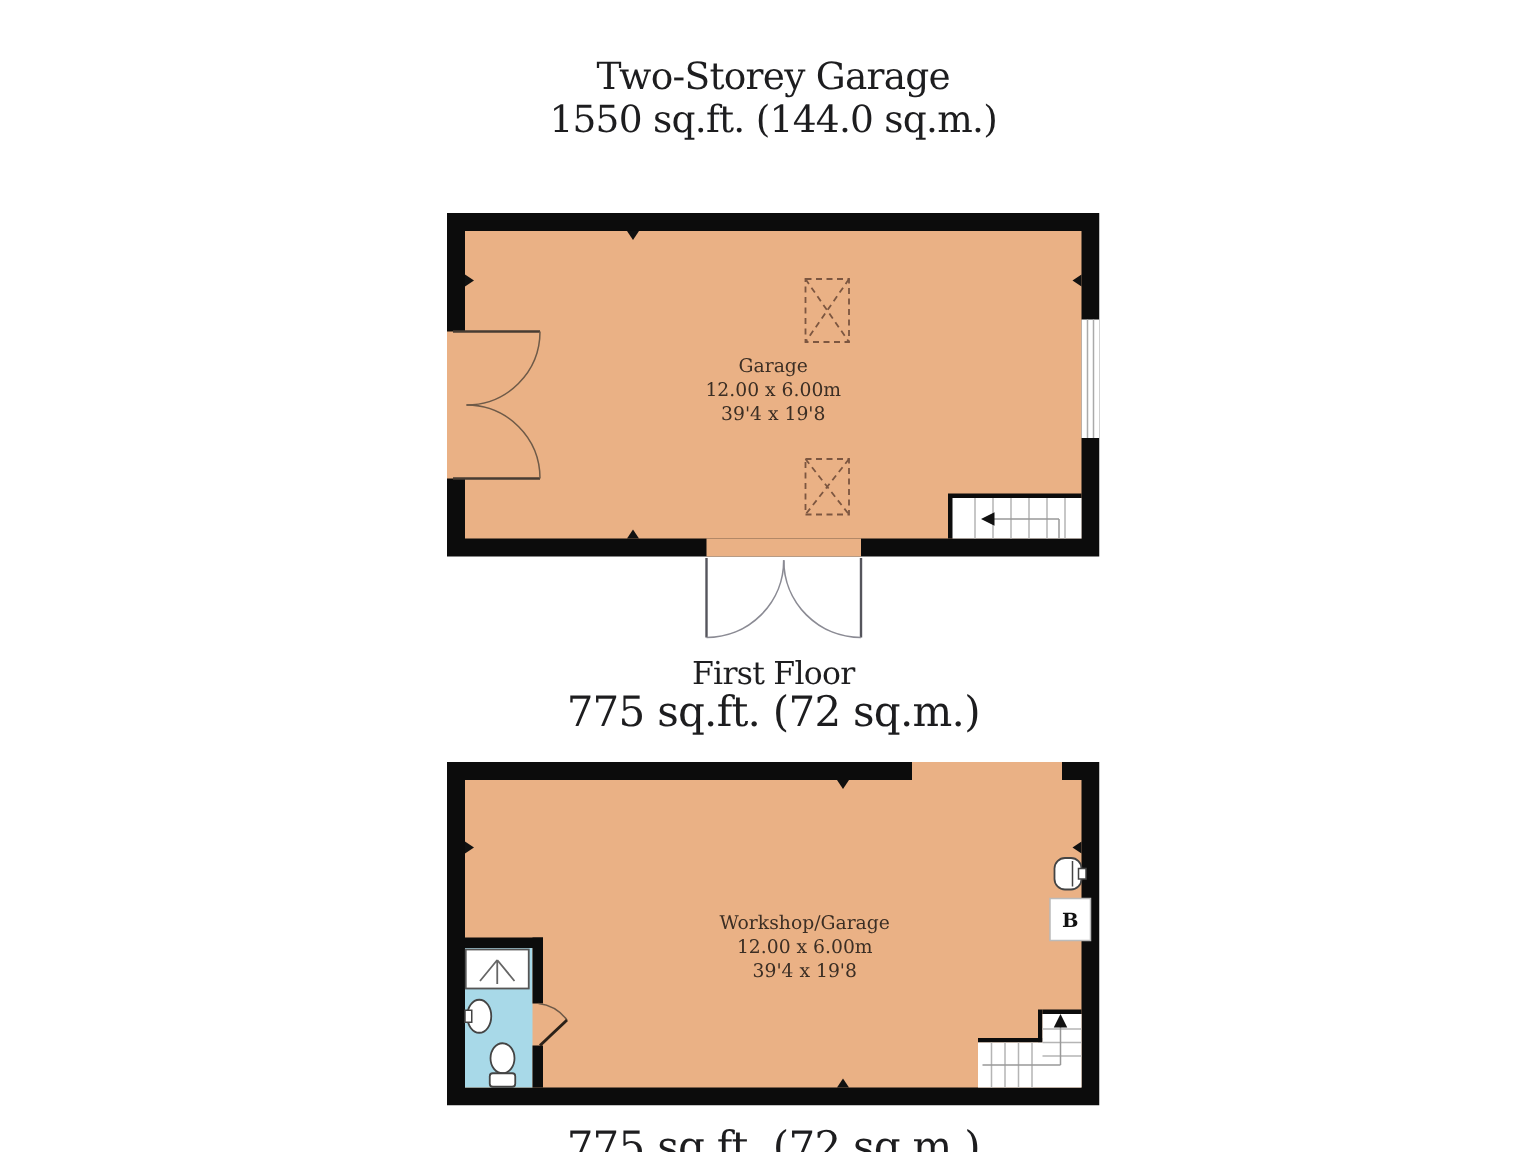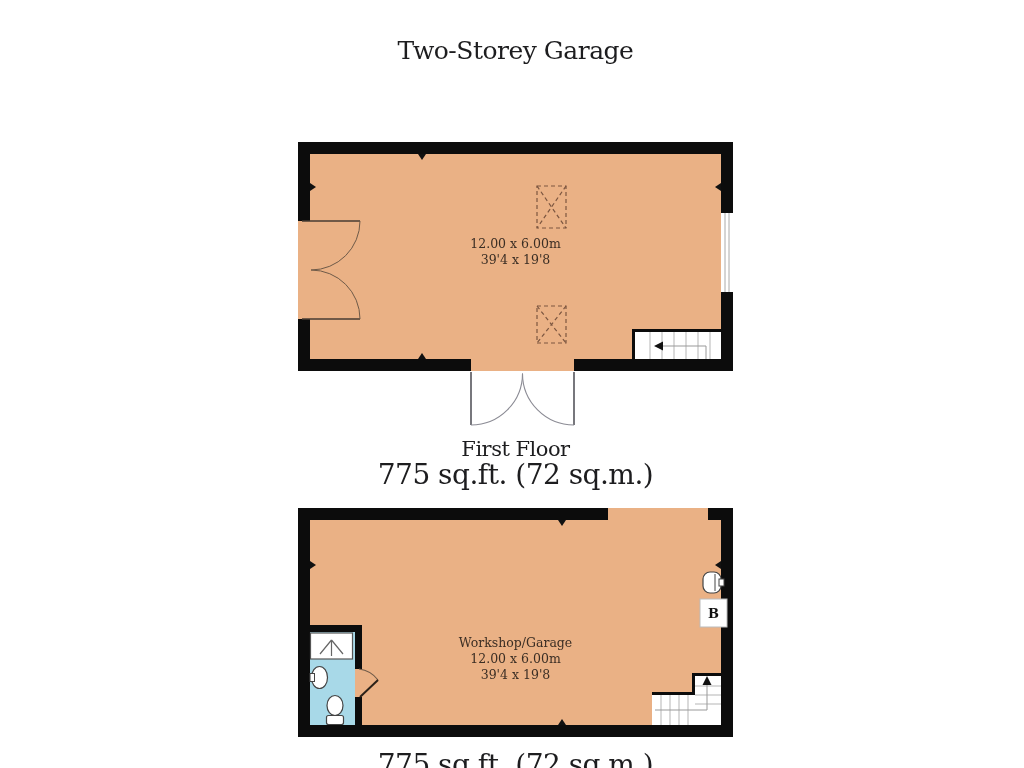--- a/index.html
+++ b/index.html
@@ -13,20 +13,21 @@
   svg{position:absolute;display:block;}
   .plan-line{stroke:#b5b5b5;stroke-width:1;}
 </style>
 </head>
 <body>
 
 <div class="canvas">
 
   <div class="centered-block" style="top:1px;">
     <div class="title-line">Two-Storey Garage</div>
+    <div class="title-line">1550 sq.ft. (144.0 sq.m.)</div>
   </div>
 
   <svg style="left:298px;top:107px;" width="435" height="290" viewBox="0 0 435 290">
 
     <rect x="0" y="0" width="435" height="229" fill="var(--wall)"></rect>
 
     <rect x="12" y="12" width="411" height="205" fill="var(--floor-fill)"></rect>
 
     <rect x="0" y="79" width="12" height="98" fill="var(--floor-fill)"></rect>
     <rect x="173" y="217" width="103" height="12" fill="var(--floor-fill)"></rect>
@@ -78,20 +79,21 @@
 
     <g fill="#111111">
       <path d="M120,12 L128,12 L124,18 Z"></path>
       <path d="M120,217 L128,217 L124,211 Z"></path>
       <path d="M12,41 L12,49 L18,45 Z"></path>
       <path d="M423,41 L423,49 L417,45 Z"></path>
     </g>
   </svg>
 
   <div class="centered-block room-label" style="top:201px;">
+    <div>Garage</div>
     <div>12.00 x 6.00m</div>
     <div>39'4 x 19'8</div>
   </div>
 
   <div class="centered-block" style="top:402px;">
     <div class="caption-title">First Floor</div>
     <div class="caption-area">775 sq.ft. (72 sq.m.)</div>
   </div>
 
   <svg style="left:298px;top:473px;" width="435" height="229" viewBox="0 0 435 229">
@@ -159,21 +161,21 @@
     </g>
 
     <g fill="#111111">
       <path d="M260,12 L268,12 L264,18 Z"></path>
       <path d="M260,217 L268,217 L264,211 Z"></path>
       <path d="M12,53 L12,61 L18,57 Z"></path>
       <path d="M423,53 L423,61 L417,57 Z"></path>
     </g>
   </svg>
 
-  <div class="centered-block room-label" style="top:600px;">
+  <div class="centered-block room-label" style="top:572px;padding-left:21px;">
     <div>Workshop/Garage</div>
     <div>12.00 x 6.00m</div>
     <div>39'4 x 19'8</div>
   </div>
 
   <div class="centered-block" style="top:717px;">
     <div class="caption-area">775 sq.ft. (72 sq.m.)</div>
   </div>
 
 </div>

